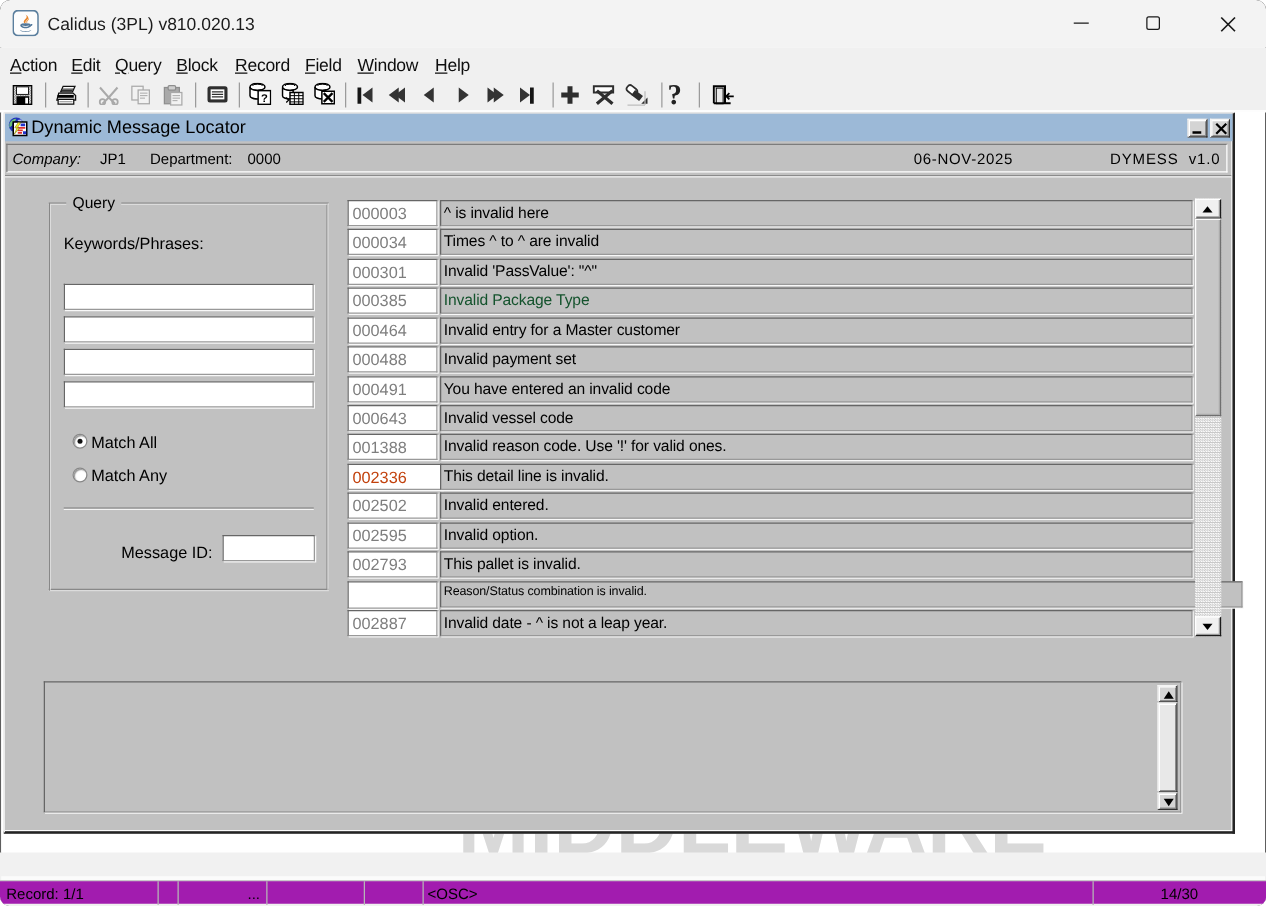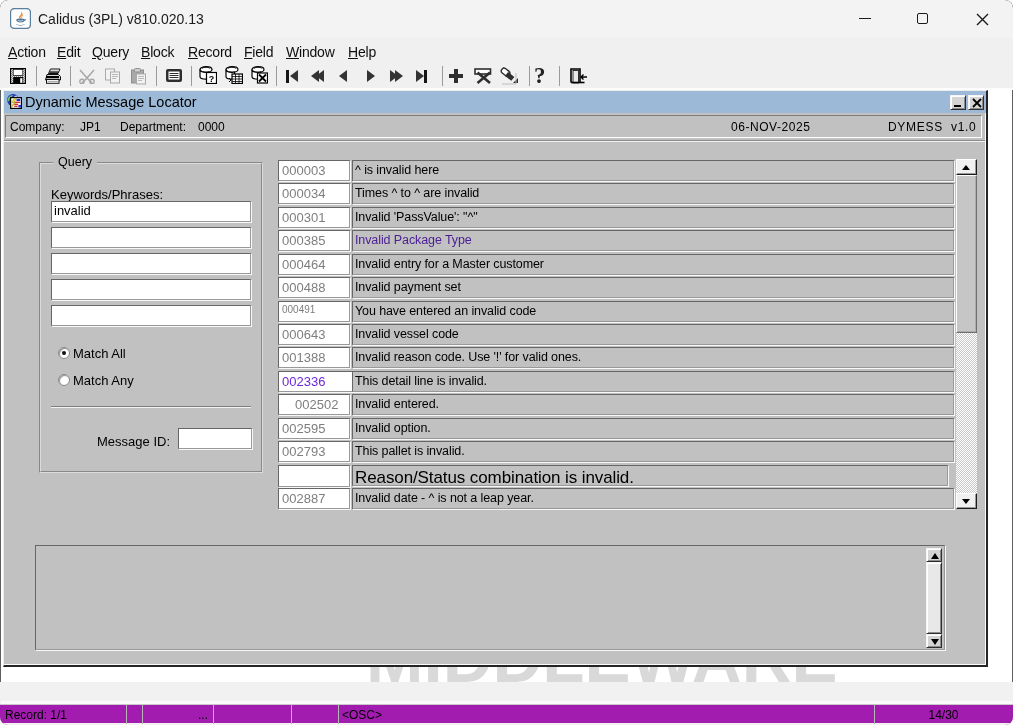--- a/index.html
+++ b/index.html
@@ -185,33 +185,32 @@
       <div class="abs" style="left:3px;top:9px;width:7px;height:2px;background:#000;"></div>
     </div>
     <div class="btn3d abs" style="left:964px;top:4px;width:16px;height:15px;">
       <svg class="abs" style="left:2.5px;top:2px;" width="10" height="10" viewBox="0 0 10 10">
         <path d="M1 1 L9 9 M9 1 L1 9" stroke="#000" stroke-width="1.8"></path>
       </svg>
     </div>
 
     <div class="abs" style="left:1px;top:24px;width:977px;height:23px;background:#c1c1c1;
         border:1px solid;border-color:#7c7c7c #fff #fff #7c7c7c;"></div>
-    <div class="abs t12" style="left:6px;top:29px;">Company:</div>
+    <div class="abs t12" style="left:6px;top:29px;font-style:italic;">Company:</div>
       <div class="abs t12" style="left:76px;top:29px;">JP1</div>
       <div class="abs t12" style="left:116px;top:29px;">Department:</div>
       <div class="abs t12" style="left:194px;top:29px;">0000</div>
     <div class="abs t12" style="left:727px;top:29px;letter-spacing:0.55px;">06-NOV-2025</div>
     <div class="abs t12" style="left:884px;top:29px;letter-spacing:0.7px;">DYMESS&nbsp; v1.0</div>
 
     <div class="abs" style="left:0;top:49px;width:981px;height:2px;border-top:1px solid #8b8b8b;border-bottom:1px solid #f2f2f2;"></div>
 
     <div class="abs" style="left:35px;top:71px;width:224px;height:311px;border:2px groove #dcdcdc;"></div>
     <div class="abs" style="left:49px;top:64px;background:#c1c1c1;padding:0 5px;font-size:12.5px;">Query</div>
     <div class="abs" style="left:47px;top:96px;font-size:13px;">Keywords/Phrases:</div>
-    <div class="sunk abs" style="left:47px;top:110px;width:200px;height:21px;font-size:13px;padding:1px 0 0 2px;">invalid</div>
     <div class="sunk abs" style="left:47px;top:136px;width:200px;height:21px;"></div>
     <div class="sunk abs" style="left:47px;top:162px;width:200px;height:21px;"></div>
     <div class="sunk abs" style="left:47px;top:188px;width:200px;height:21px;"></div>
     <div class="sunk abs" style="left:47px;top:214px;width:200px;height:21px;"></div>
 
     <div class="abs" style="left:54px;top:256px;width:12px;height:12px;border-radius:50%;background:#fff;border:1px solid #888;box-shadow:inset 1px 1px 1px rgba(60,60,60,.55);"></div>
     <div class="abs" style="left:58px;top:260px;width:4px;height:4px;border-radius:50%;background:#111;"></div>
     <div class="abs" style="left:69px;top:255px;font-size:13px;">Match All</div>
     <div class="abs" style="left:54px;top:283px;width:12px;height:12px;border-radius:50%;background:#fff;border:1px solid #888;box-shadow:inset 1px 1px 1px rgba(60,60,60,.55);"></div>
     <div class="abs" style="left:69px;top:282px;font-size:13px;">Match Any</div>
@@ -221,41 +220,41 @@
     <div class="sunk abs" style="left:174px;top:337px;width:74px;height:21px;"></div>
 
     <div id="rows">
         <div class="sunk abs" style="left:274px;top:69.0px;width:72px;height:21px;font-size:13px;color:#7e7e7e;padding:2px 0 0 3px;">000003</div>
         <div class="gsunk abs" style="left:348px;top:69.0px;width:602px;height:21px;font-size:12.5px;color:#000;letter-spacing:-0.1px;padding:2px 0 0 2px;">^ is invalid here</div>
         <div class="sunk abs" style="left:274px;top:92.4px;width:72px;height:21px;font-size:13px;color:#7e7e7e;padding:2px 0 0 3px;">000034</div>
         <div class="gsunk abs" style="left:348px;top:92.4px;width:602px;height:21px;font-size:12.5px;color:#000;letter-spacing:-0.1px;padding:2px 12px 0 2px;">Times ^ to ^ are invalid</div>
         <div class="sunk abs" style="left:274px;top:115.9px;width:72px;height:21px;font-size:13px;color:#7e7e7e;padding:2px 0 0 3px;">000301</div>
         <div class="gsunk abs" style="left:348px;top:115.9px;width:602px;height:21px;font-size:12.5px;color:#000;letter-spacing:-0.1px;padding:2px 0 0 2px;">Invalid 'PassValue': "^"</div>
         <div class="sunk abs" style="left:274px;top:139.3px;width:72px;height:21px;font-size:13px;color:#7e7e7e;padding:2px 0 0 3px;">000385</div>
-        <div class="gsunk abs" style="left:348px;top:139.3px;width:602px;height:21px;font-size:12.5px;color:#4c1d95;letter-spacing:-0.1px;padding:2px 0 0 2px;">Invalid Package Type</div>
+        <div class="gsunk abs" style="left:348px;top:139.3px;width:602px;height:21px;font-size:12.5px;color:#14532d;letter-spacing:-0.1px;padding:2px 0 0 2px;">Invalid Package Type</div>
         <div class="sunk abs" style="left:274px;top:162.7px;width:72px;height:21px;font-size:13px;color:#7e7e7e;padding:2px 0 0 3px;">000464</div>
         <div class="gsunk abs" style="left:348px;top:162.7px;width:602px;height:21px;font-size:12.5px;color:#000;letter-spacing:-0.1px;padding:2px 0 0 2px;">Invalid entry for a Master customer</div>
         <div class="sunk abs" style="left:274px;top:186.2px;width:72px;height:21px;font-size:13px;color:#7e7e7e;padding:2px 0 0 3px;">000488</div>
         <div class="gsunk abs" style="left:348px;top:186.2px;width:602px;height:21px;font-size:12.5px;color:#000;letter-spacing:-0.1px;padding:2px 0 0 2px;">Invalid payment set</div>
-        <div class="sunk abs" style="left:274px;top:209.6px;width:72px;height:21px;font-size:10px;color:#7e7e7e;padding:2px 0 0 3px;">000491</div>
+        <div class="sunk abs" style="left:274px;top:209.6px;width:72px;height:21px;font-size:13px;color:#7e7e7e;padding:2px 0 0 3px;">000491</div>
         <div class="gsunk abs" style="left:348px;top:209.6px;width:602px;height:21px;font-size:12.5px;color:#000;letter-spacing:-0.1px;padding:2px 0 0 2px;">You have entered an invalid code</div>
         <div class="sunk abs" style="left:274px;top:233.0px;width:72px;height:21px;font-size:13px;color:#7e7e7e;padding:2px 0 0 3px;">000643</div>
         <div class="gsunk abs" style="left:348px;top:233.0px;width:602px;height:21px;font-size:12.5px;color:#000;letter-spacing:-0.1px;padding:2px 0 0 2px;">Invalid vessel code</div>
         <div class="sunk abs" style="left:274px;top:256.4px;width:72px;height:21px;font-size:13px;color:#7e7e7e;padding:2px 0 0 3px;">001388</div>
         <div class="gsunk abs" style="left:348px;top:256.4px;width:602px;height:21px;font-size:12.5px;color:#000;letter-spacing:-0.1px;padding:2px 0 0 2px;">Invalid reason code. Use '!' for valid ones.</div>
-        <div class="sunk abs" style="left:274px;top:279.9px;width:76px;height:21px;font-size:13px;color:#6d28d9;padding:2px 0 0 3px;">002336</div>
+        <div class="sunk abs" style="left:274px;top:279.9px;width:76px;height:21px;font-size:13px;color:#c2410c;padding:2px 0 0 3px;">002336</div>
         <div class="gsunk abs" style="left:348px;top:279.9px;width:602px;height:21px;font-size:12.5px;color:#000;letter-spacing:-0.1px;padding:2px 0 0 2px;">This detail line is invalid.</div>
-        <div class="sunk abs" style="left:274px;top:303.3px;width:72px;height:21px;font-size:13px;color:#7e7e7e;padding:2px 0 0 16px;">002502</div>
+        <div class="sunk abs" style="left:274px;top:303.3px;width:72px;height:21px;font-size:13px;color:#7e7e7e;padding:2px 0 0 3px;">002502</div>
         <div class="gsunk abs" style="left:348px;top:303.3px;width:602px;height:21px;font-size:12.5px;color:#000;letter-spacing:-0.1px;padding:2px 0 0 2px;">Invalid entered.</div>
         <div class="sunk abs" style="left:274px;top:326.7px;width:72px;height:21px;font-size:13px;color:#7e7e7e;padding:2px 0 0 3px;">002595</div>
         <div class="gsunk abs" style="left:348px;top:326.7px;width:602px;height:21px;font-size:12.5px;color:#000;letter-spacing:-0.1px;padding:2px 0 0 2px;">Invalid option.</div>
         <div class="sunk abs" style="left:274px;top:350.2px;width:72px;height:21px;font-size:13px;color:#7e7e7e;padding:2px 0 0 3px;">002793</div>
         <div class="gsunk abs" style="left:348px;top:350.2px;width:602px;height:21px;font-size:12.5px;color:#000;letter-spacing:-0.1px;padding:2px 0 0 2px;">This pallet is invalid.</div>
         <div class="sunk abs" style="left:274px;top:373.6px;width:72px;height:21px;font-size:13px;color:#7e7e7e;padding:20px 0 0 3px;">002832</div>
-        <div class="gsunk abs" style="left:348px;top:373.6px;width:596px;height:21px;font-size:17px;color:#000;letter-spacing:-0.1px;padding:2px 0 0 2px;">Reason/Status combination is invalid.</div>
+        <div class="gsunk abs" style="left:348px;top:373.6px;width:642px;height:21px;font-size:10px;color:#000;letter-spacing:-0.1px;padding:2px 0 0 2px;">Reason/Status combination is invalid.</div>
         <div class="sunk abs" style="left:274px;top:397.0px;width:72px;height:21px;font-size:13px;color:#7e7e7e;padding:2px 0 0 3px;">002887</div>
         <div class="gsunk abs" style="left:348px;top:397.0px;width:602px;height:21px;font-size:12.5px;color:#000;letter-spacing:-0.1px;padding:2px 0 0 2px;">Invalid date - ^ is not a leap year.</div>
       </div>
 
     <div class="abs" style="left:952px;top:68px;width:21px;height:350px;background-image:repeating-conic-gradient(#ffffff 0 25%, #c9c9c9 0 50%);background-size:2px 2px;"></div>
     <div class="abs" style="left:952px;top:68px;width:21px;height:16px;background:#f0f0f0;border:1px solid;border-color:#fff #1c1c1c #1c1c1c #fff;box-shadow:inset -1px -1px 0 #9a9a9a;">
       <div class="abs" style="left:5px;top:5px;width:0;height:0;border-left:4.5px solid transparent;border-right:4.5px solid transparent;border-bottom:5.5px solid #000;"></div>
     </div>
     <div class="abs" style="left:952px;top:84px;width:21px;height:158px;background:#c6c6c6;border:1px solid;border-color:#fdfdfd #6f6f6f #6f6f6f #fdfdfd;box-shadow:inset -1px -1px 0 #ababab;"></div>
     <div class="abs" style="left:952px;top:402px;width:21px;height:16px;background:#f0f0f0;border:1px solid;border-color:#fff #1c1c1c #1c1c1c #fff;box-shadow:inset -1px -1px 0 #9a9a9a;">

